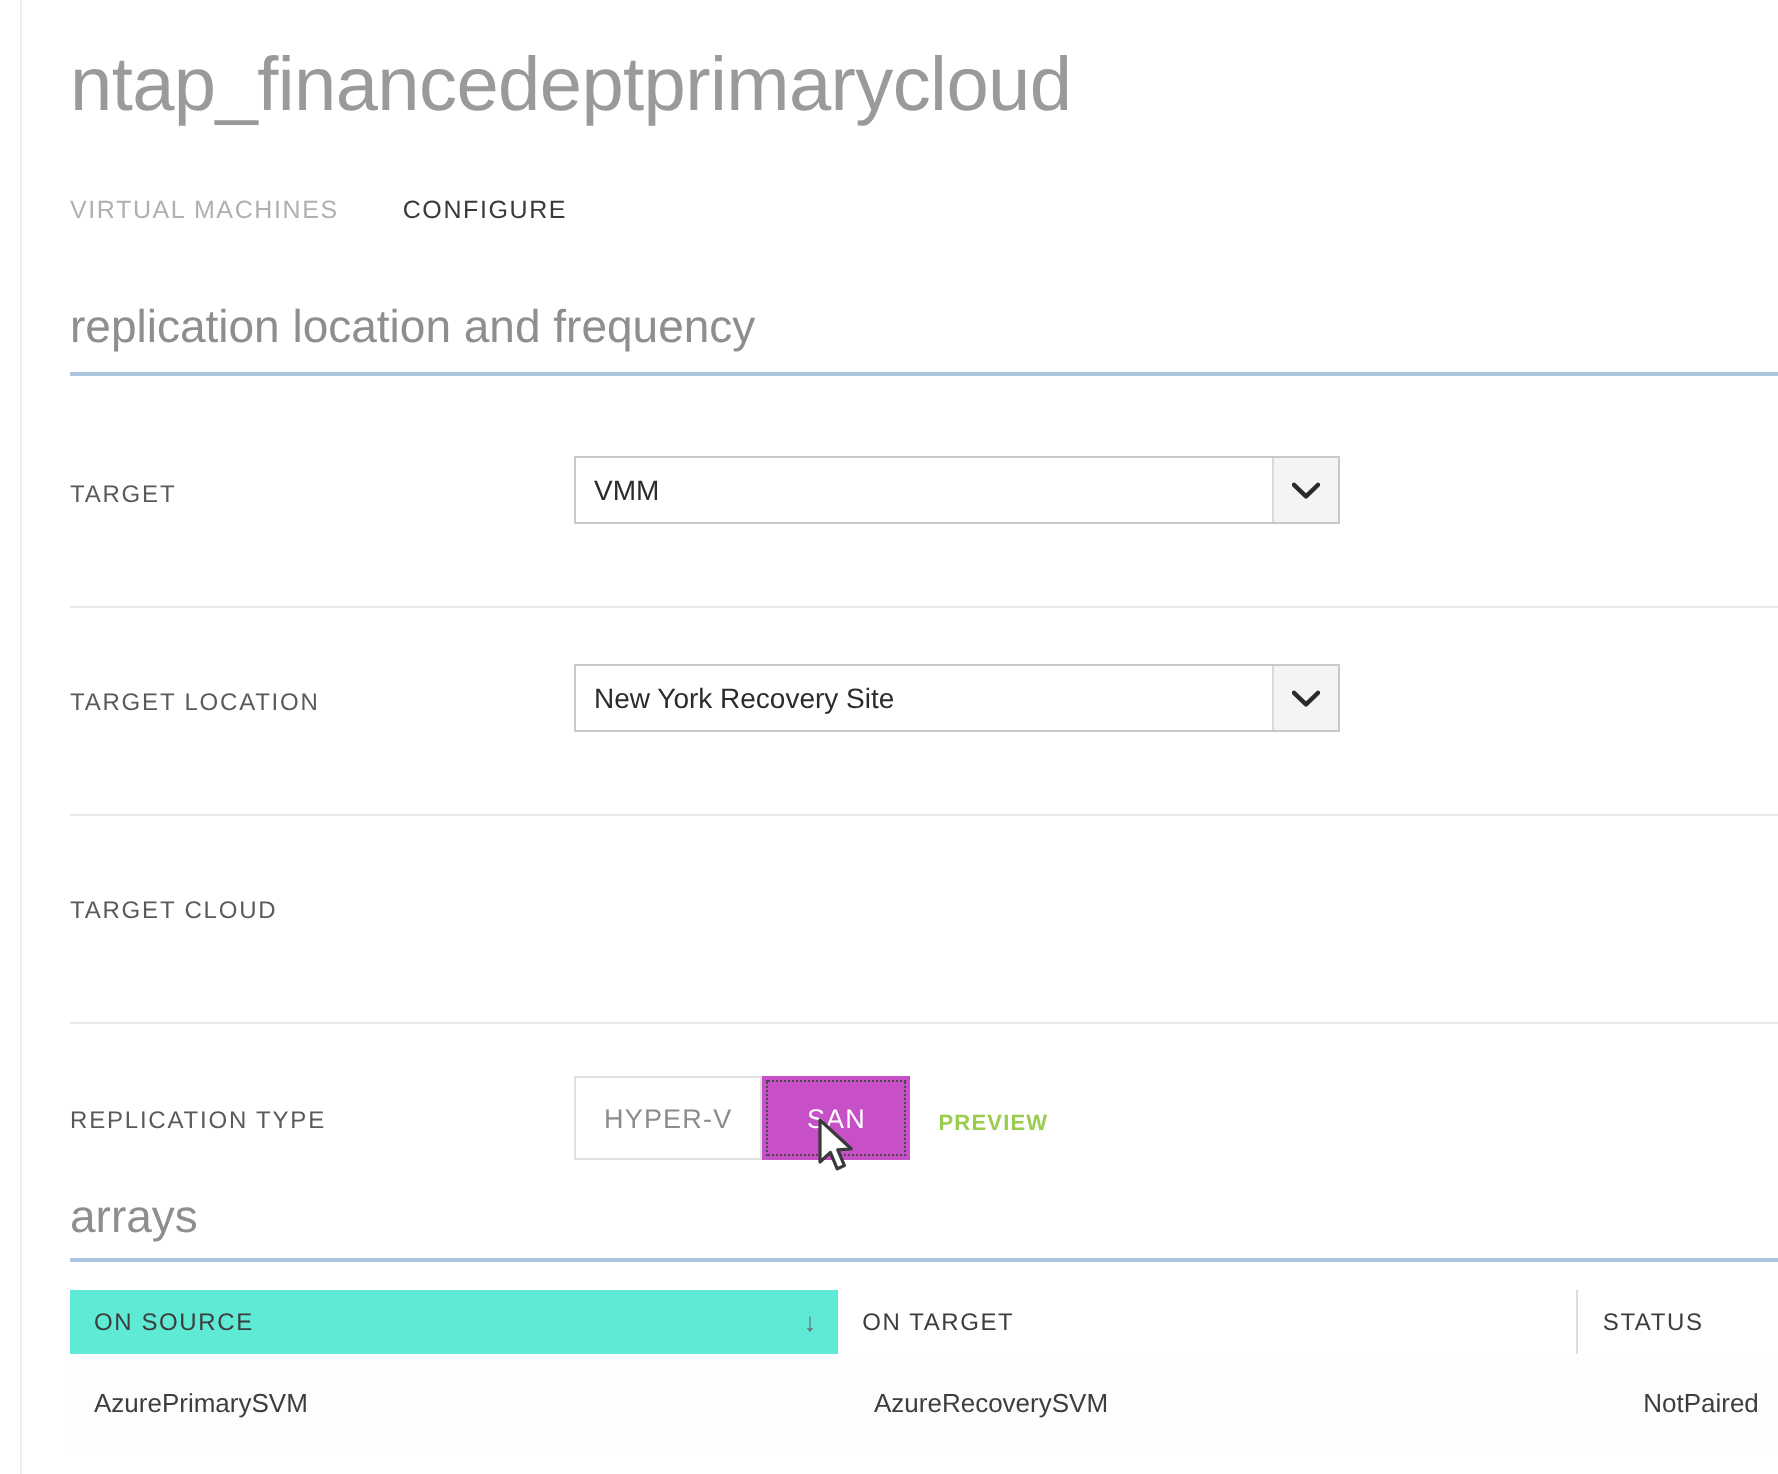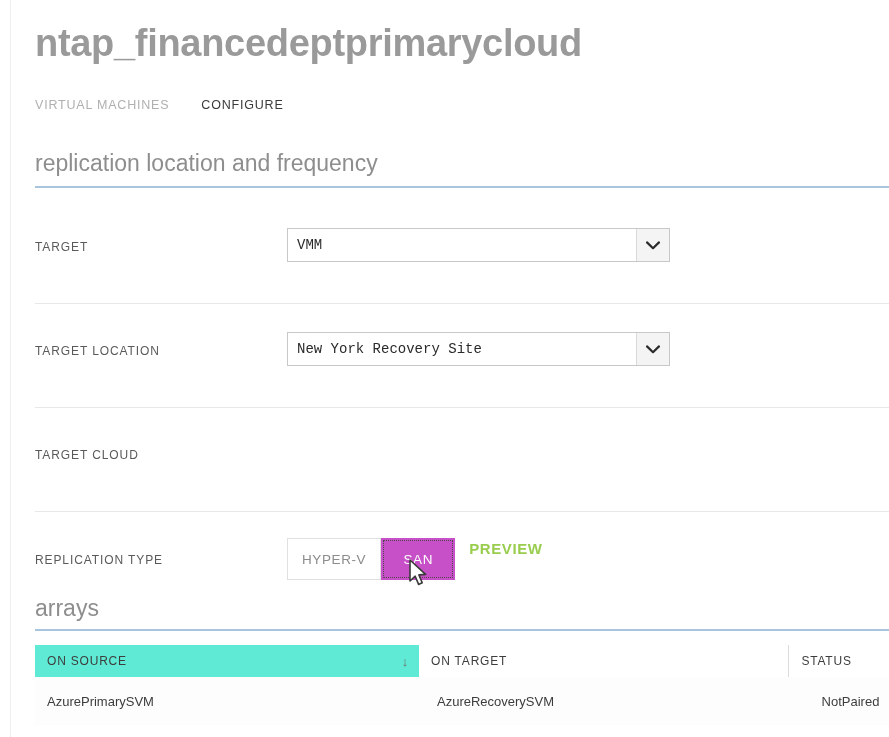--- a/index.html
+++ b/index.html
@@ -33,21 +33,21 @@
     width: 889px;
     height: 737px;
   }
 
   
   .page-title {
     position: absolute;
     left: 35px;
     top: 22px;
     font-size: 38px;
-    font-weight: 700;
+    font-weight: 400;
     color: #9a9a9a;
     letter-spacing: -0.3px;
     white-space: nowrap;
   }
 
   .tabbar {
     position: absolute;
     left: 35px;
     top: 98px;
     display: flex;
@@ -126,21 +126,20 @@
   }
   .combo-value {
     flex: 1;
     display: flex;
     align-items: center;
     padding-left: 9px;
     font-size: 14px;
     color: #2b2b2b;
     white-space: nowrap;
     overflow: hidden;
-    font-family: Liberation Mono, monospace;
   }
   .combo-arrow {
     width: 32px;
     border-left: 1px solid #d9d9d9;
     background: #f4f4f4;
     display: flex;
     align-items: center;
     justify-content: center;
   }
   .combo-arrow svg { display: block; }
@@ -175,22 +174,22 @@
   .seg-btn.on {
     background: #c74fc7;
     color: #ffffff;
     border: 1px solid #c74fc7;
     outline: 1px dotted #4a4a4a;
     outline-offset: -3px;
     position: relative;
   }
   .preview-badge {
     margin-left: 14px;
-    margin-top: 2px;
-    font-size: 15px;
+    margin-top: 18px;
+    font-size: 11px;
     font-weight: bold;
     letter-spacing: 0.6px;
     color: #9acd4e;
     white-space: nowrap;
   }
 
   
   .grid {
     position: absolute;
     left: 35px;

